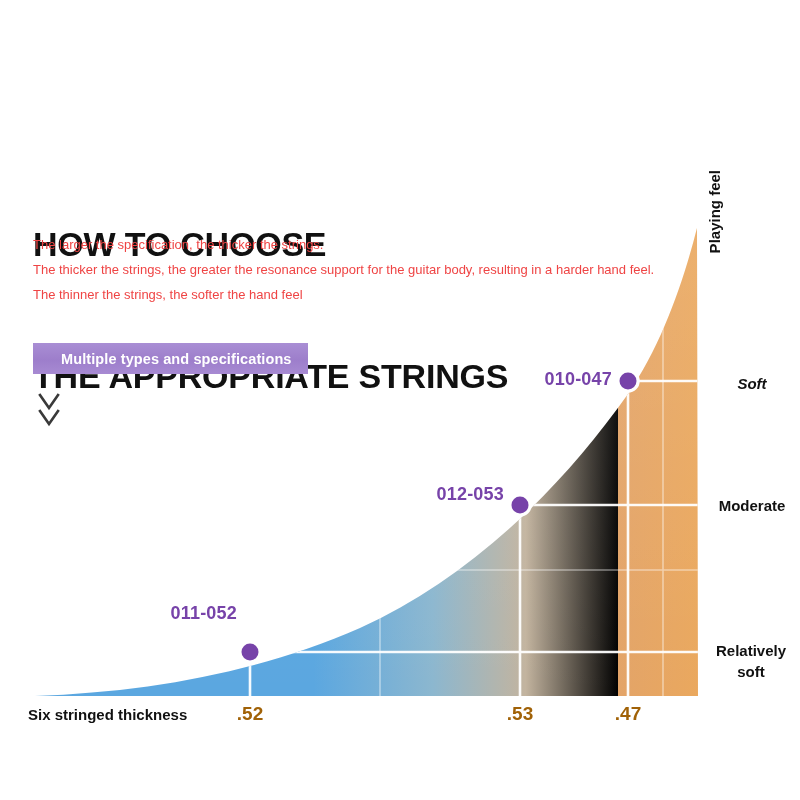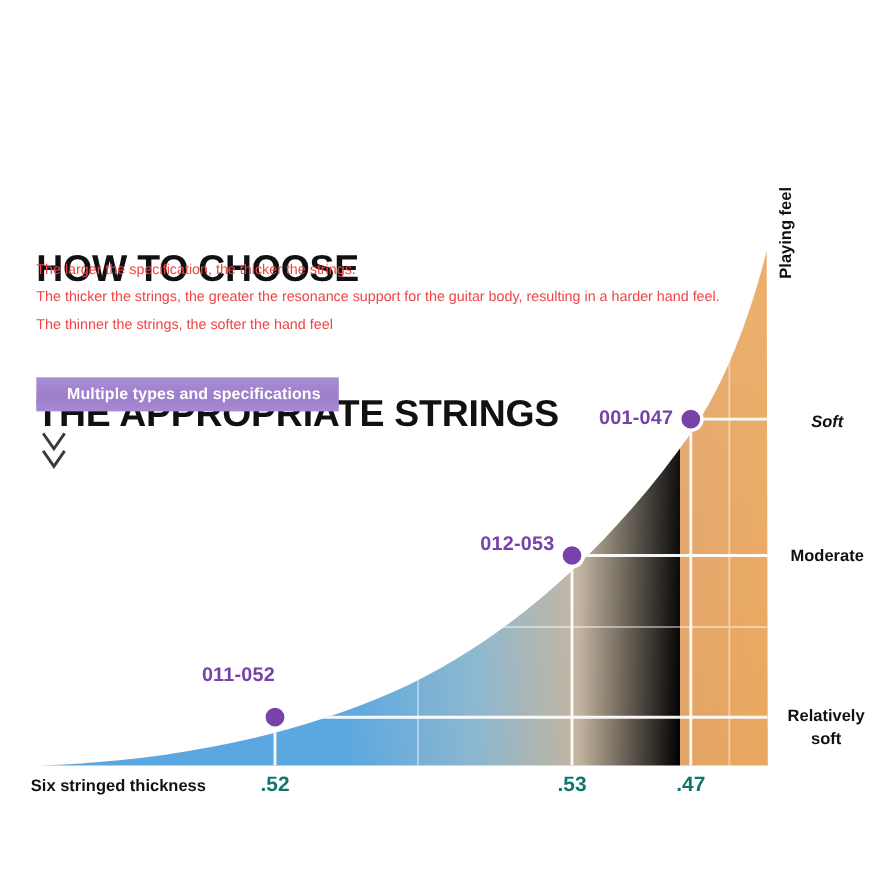--- a/index.html
+++ b/index.html
@@ -124,21 +124,21 @@
     font-size: 15px;
     font-weight: bold;
     color: #111111;
     white-space: nowrap;
   }
   .xtick {
     position: absolute;
     top: 703px;
     font-size: 19px;
     font-weight: bold;
-    color: #0f766e;
+    color: #a16207;
     text-align: center;
     width: 60px;
   }
 
   
   .point-label {
     position: absolute;
     font-size: 18px;
     font-weight: bold;
     color: #7743a9;
@@ -226,23 +226,23 @@
 
   <div class="badge">
     <span class="badge-label">Multiple types and specifications</span>
   </div>
 
   <svg class="chevrons" viewBox="0 0 26 44" xmlns="http://www.w3.org/2000/svg">
     <path d="M 4,3 L 13,16 L 22,3" fill="none" stroke="#3a3a3a" stroke-width="2.6" stroke-linecap="square"></path>
     <path d="M 4,19 L 13,32 L 22,19" fill="none" stroke="#3a3a3a" stroke-width="2.6" stroke-linecap="square"></path>
   </svg>
 
-  <div class="point-label" style="left:140px; top:603px; width:110px;">011-052</div>
+  <div class="point-label" style="left:127px; top:603px; width:110px;">011-052</div>
   <div class="point-label" style="left:394px; top:484px; width:110px;">012-053</div>
-  <div class="point-label" style="left:502px; top:369px; width:110px;">001-047</div>
+  <div class="point-label" style="left:502px; top:369px; width:110px;">010-047</div>
 
   <div class="axis-title-y">Playing feel</div>
   <div class="ytick ytick-soft">Soft</div>
   <div class="ytick ytick-moderate">Moderate</div>
   <div class="ytick ytick-relsoft">Relatively soft</div>
 
   <div class="axis-title-x">Six stringed thickness</div>
   <div class="xtick" style="left:220px;">.52</div>
   <div class="xtick" style="left:490px;">.53</div>
   <div class="xtick" style="left:598px;">.47</div>

